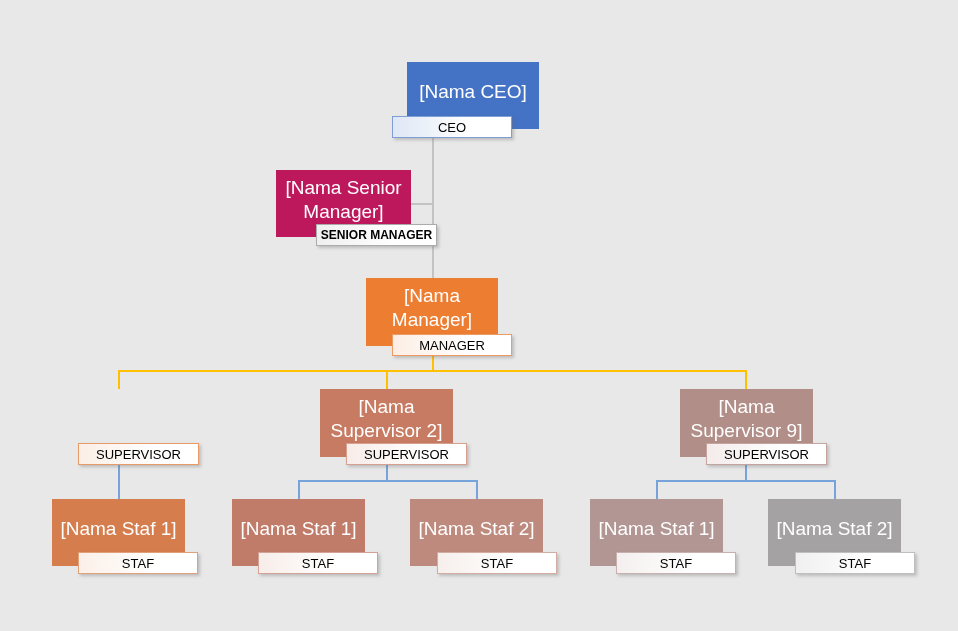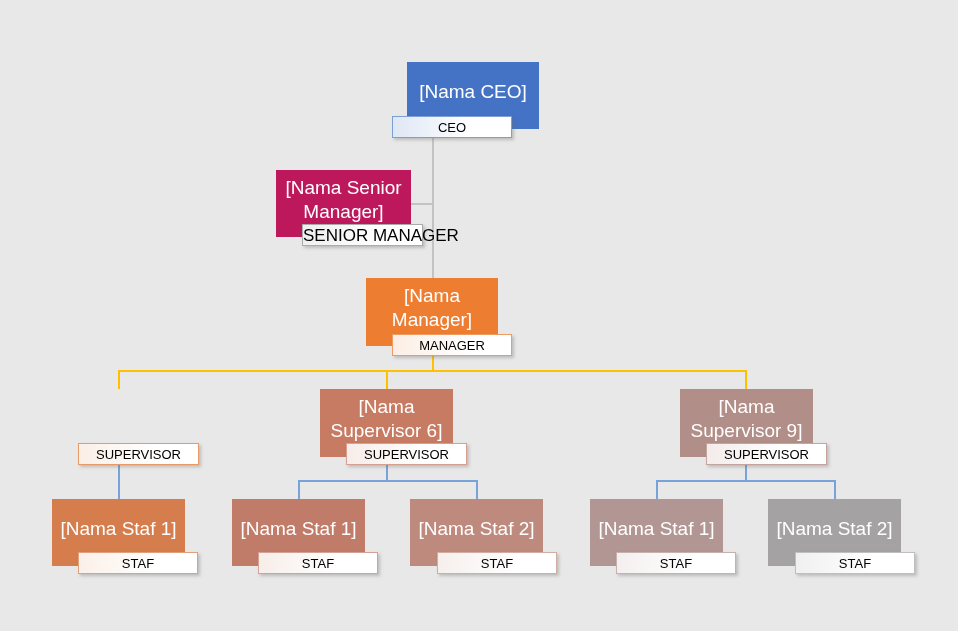--- a/index.html
+++ b/index.html
@@ -57,37 +57,37 @@
   <div class="node" style="left: 367px; top: 62px; width: 132px; height: 67px; background-color: rgb(68, 114, 196); margin-left: 40px;">
     <span class="nm">[Nama CEO]</span>
   </div>
   <div class="tag" style="left: 392px; top: 116px; width: 120px; border-color: rgb(127, 159, 212); background: linear-gradient(90deg, rgb(222, 231, 245), rgb(255, 255, 255) 65%);">
     <span>CEO</span>
   </div>
 
   <div class="node" style="left: 276px; top: 170px; width: 135px; height: 67px; background-color: #be185d;">
     <span class="nm">[Nama Senior Manager]</span>
   </div>
-  <div class="tag" style="left: 302px; top: 224px; width: 121px; font-size: 17px; border-color: rgb(171, 171, 171); background: linear-gradient(90deg, rgb(239, 239, 239), rgb(255, 255, 255) 65%);">
+  <div class="tag" style="left: 316px; top: 224px; width: 121px; font-size: 12px; border-color: rgb(171, 171, 171); background: linear-gradient(90deg, rgb(239, 239, 239), rgb(255, 255, 255) 65%); font-weight: bold;">
     <span>SENIOR MANAGER</span>
   </div>
 
   <div class="node" style="left: 366px; top: 278px; width: 132px; height: 68px; background-color: rgb(237, 125, 49);">
     <span class="nm">[Nama Manager]</span>
   </div>
   <div class="tag" style="left: 392px; top: 334px; width: 120px; border-color: rgb(238, 155, 99); background: linear-gradient(90deg, rgb(252, 238, 228), rgb(255, 255, 255) 65%);">
     <span>MANAGER</span>
   </div>
 
   <div class="tag" style="left: 78px; top: 443px; width: 121px; border-color: rgb(232, 155, 102); background: linear-gradient(90deg, rgb(251, 239, 231), rgb(255, 255, 255) 65%);">
     <span>SUPERVISOR</span>
   </div>
 
   <div class="node" style="left: 320px; top: 389px; width: 133px; height: 68px; background-color: rgb(199, 123, 98);">
-    <span class="nm">[Nama Supervisor 6]</span>
+    <span class="nm">[Nama Supervisor 2]</span>
   </div>
   <div class="tag" style="left: 346px; top: 443px; width: 121px; border-color: rgb(213, 160, 143); background: linear-gradient(90deg, rgb(247, 236, 232), rgb(255, 255, 255) 65%);">
     <span>SUPERVISOR</span>
   </div>
 
   <div class="node" style="left: 680px; top: 389px; width: 133px; height: 68px; background-color: rgb(178, 142, 136);">
     <span class="nm">[Nama Supervisor 9]</span>
   </div>
   <div class="tag" style="left: 706px; top: 443px; width: 121px; border-color: rgb(197, 164, 160); background: linear-gradient(90deg, rgb(244, 236, 235), rgb(255, 255, 255) 65%);">
     <span>SUPERVISOR</span>

